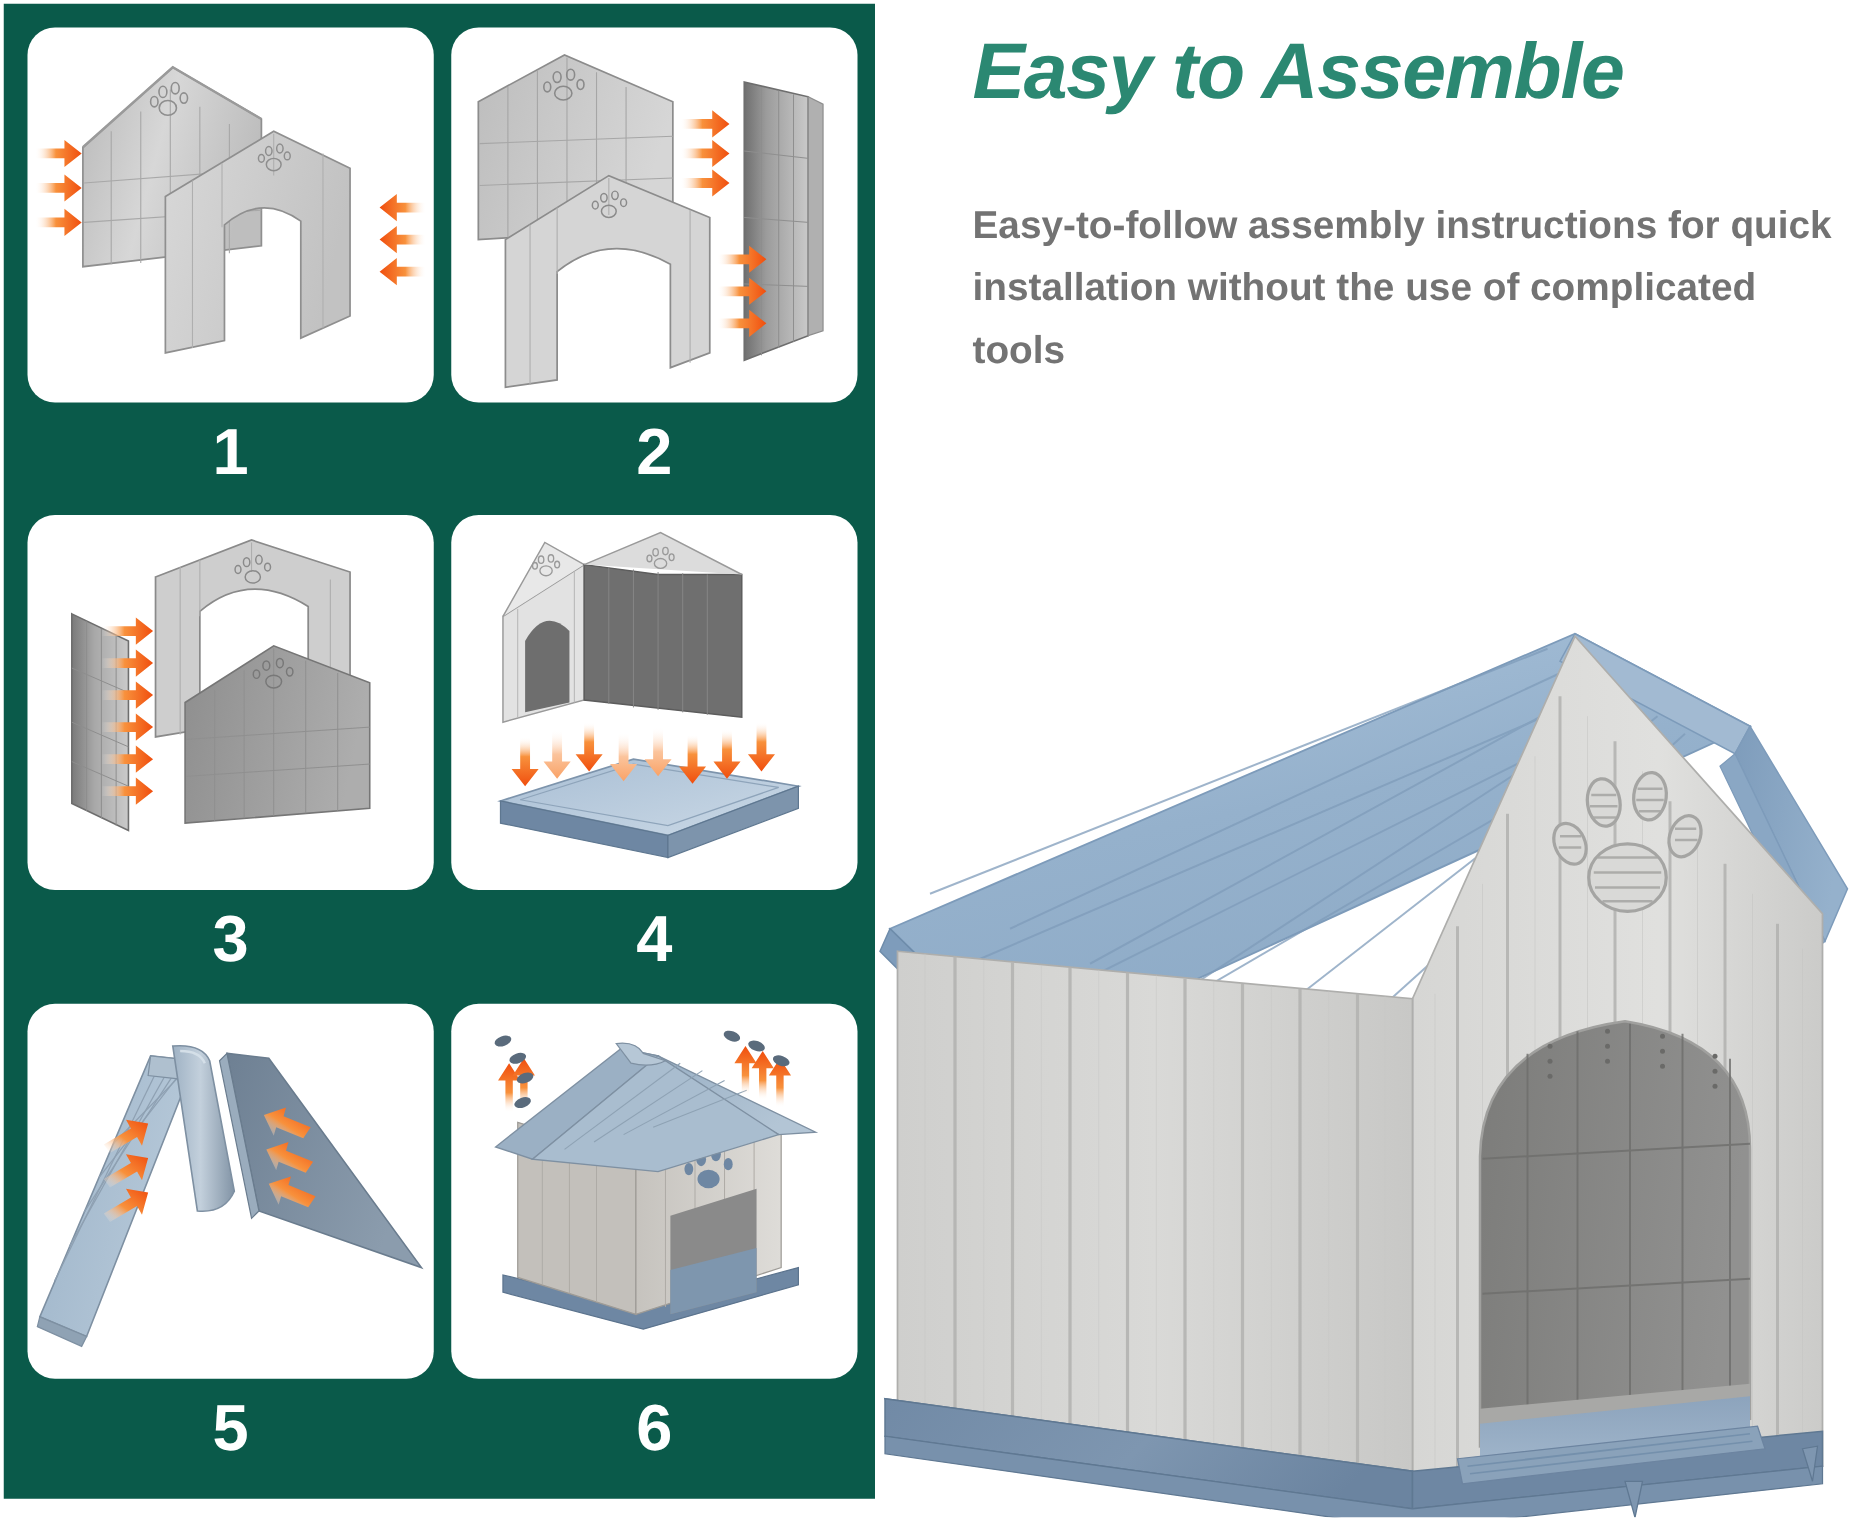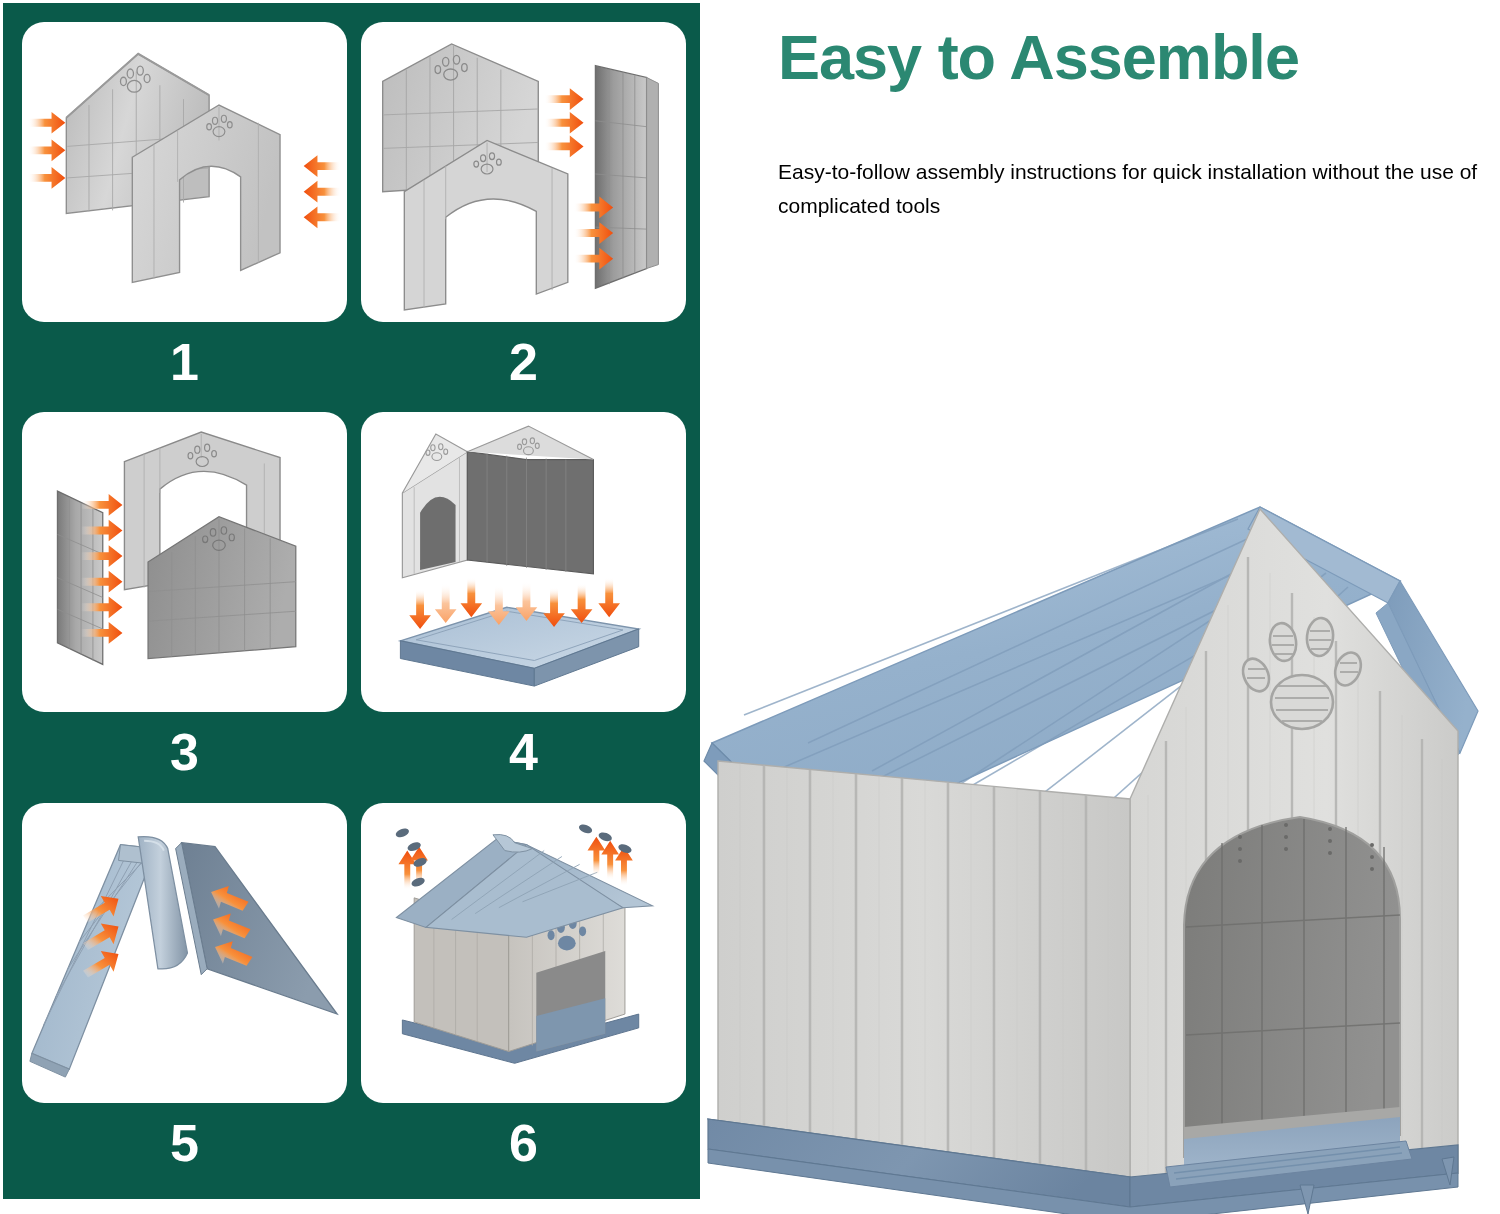--- a/index.html
+++ b/index.html
@@ -45,26 +45,27 @@
   }
 
   
   .headline{
     position:absolute;left:778px;top:24px;width:690px;
     color:#2B8872;
     font-size:63px;
     font-weight:700;
     letter-spacing:-1px;
     line-height:1.05;
+    font-style:italic;
   }
   .subline{
     position:absolute;left:778px;top:155px;width:700px;
-    color:#000000;
-    font-size:21px;
-    font-weight:400;
+    color:#737373;
+    font-size:31px;
+    font-weight:700;
     line-height:1.62;
   }
 
   
   .hero{
     position:absolute;left:700px;top:495px;width:800px;height:719px;
   }
   .hero svg{display:block;width:100%;height:100%;}
 
   

